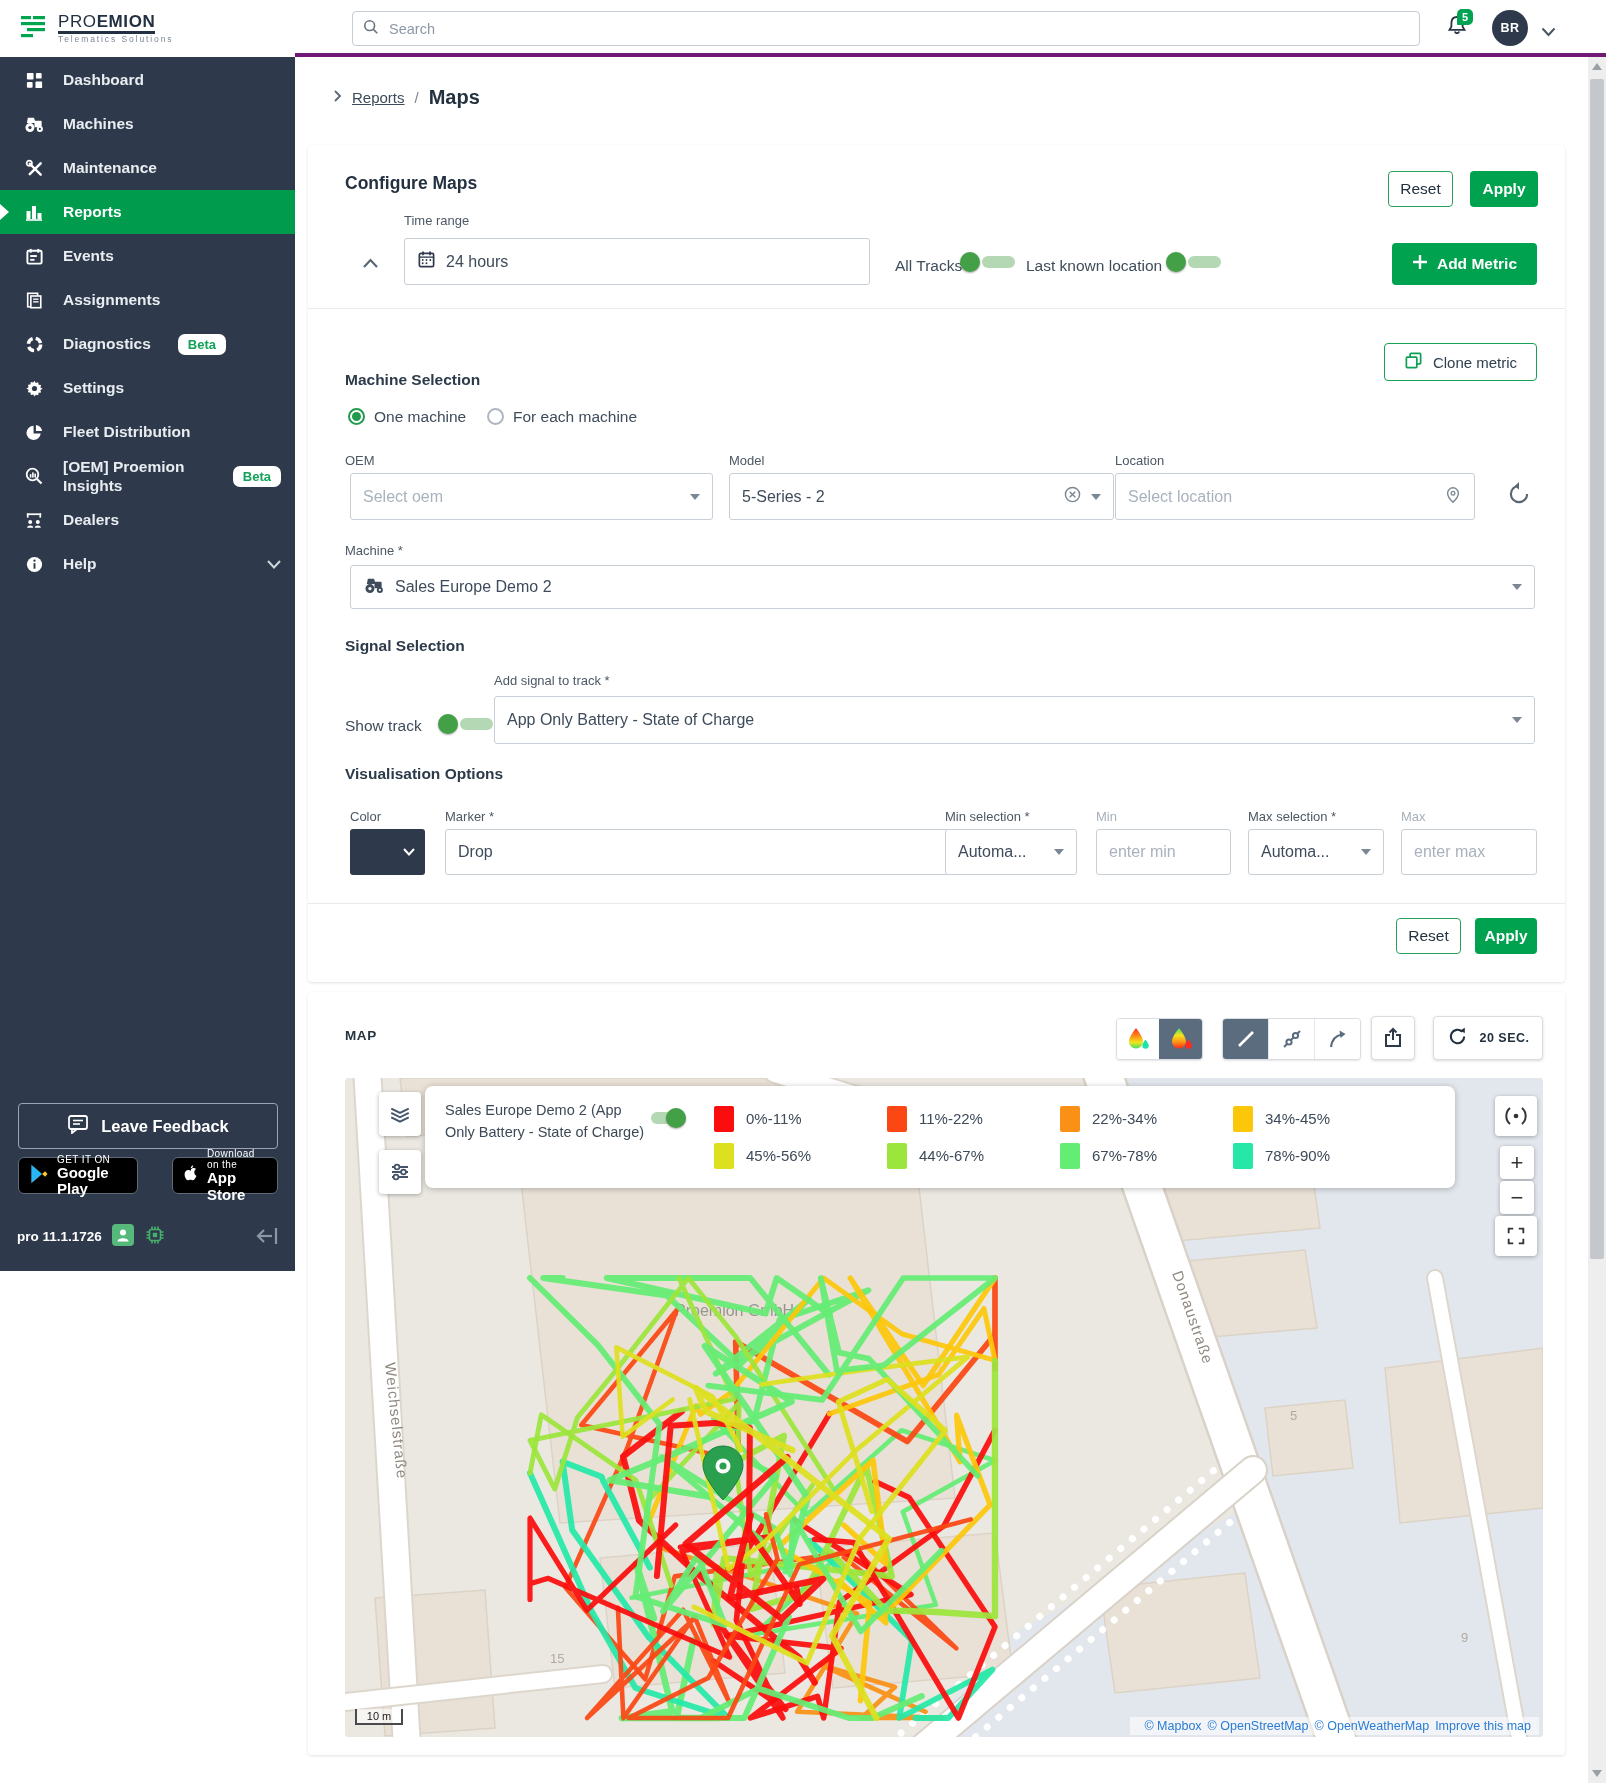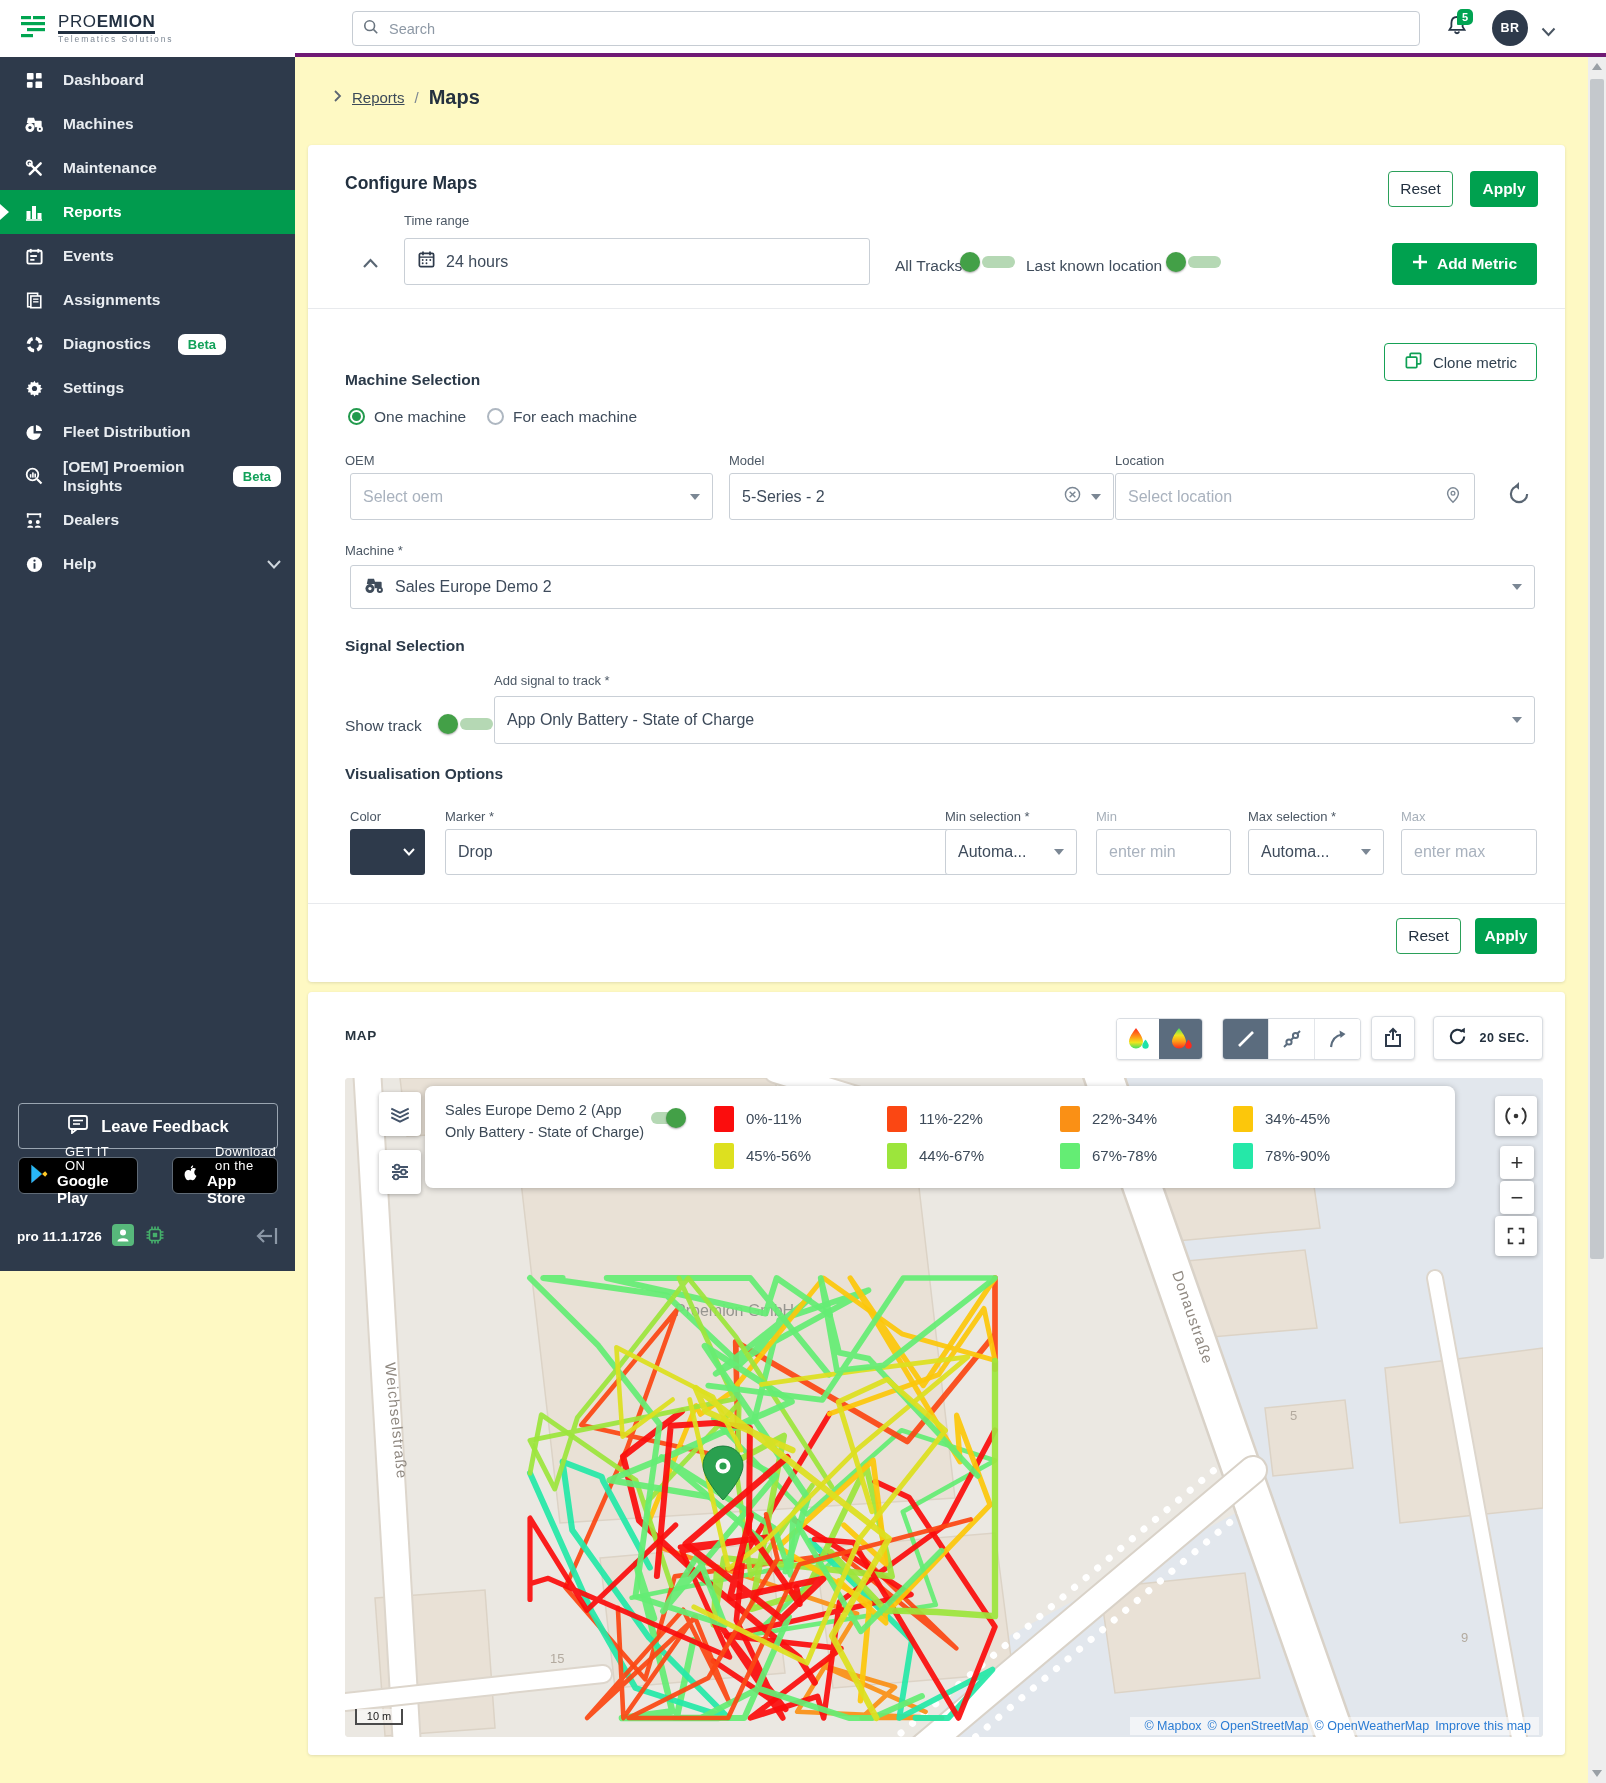--- a/index.html
+++ b/index.html
@@ -1,16 +1,16 @@
 <!DOCTYPE html>
 <html><head>
 <meta charset="utf-8">
 <style>
   html,body{margin:0;padding:0;background:#dfe1e3;font-family:"Liberation Sans",sans-serif;}
-  .page{position:relative;width:1606px;height:1783px;background:#fef9c3;overflow:hidden;}
+  .page{position:relative;width:1606px;height:1783px;background:#ffffff;overflow:hidden;}
   .abs{position:absolute;}
   svg text{font-family:"Liberation Sans",sans-serif;}
 
   
   .sidebar{position:absolute;left:0;top:0;width:295px;height:1271px;background:#2e3a4b;}
   .brand{position:absolute;left:0;top:0;width:295px;height:57px;background:#fff;display:flex;align-items:center;gap:10px;padding-left:18px;box-sizing:border-box;}
   .brand-name{font-size:17px;font-weight:700;color:#223041;letter-spacing:.6px;border-bottom:3px solid #223041;line-height:1.1;}
   .brand-name .lt{font-weight:400;}
   .brand-sub{font-size:8.5px;color:#7c8794;letter-spacing:1.9px;margin-top:2px;}
   .nav{position:absolute;top:58px;left:0;right:0;display:flex;flex-direction:column;}
@@ -18,21 +18,21 @@
   .nav-item.active{background:#019b4e;color:#fff;}
   .nav-icon{width:24px;display:flex;justify-content:center;flex:0 0 24px;}
   .nav-label.wrap{max-width:150px;line-height:1.25;}
   .notch{position:absolute;left:0;top:50%;transform:translateY(-50%);width:0;height:0;border-top:8px solid transparent;border-bottom:8px solid transparent;border-left:9px solid #fff;}
   .beta{background:#fff;color:#12a159;font-size:13px;font-weight:700;padding:3px 10px;border-radius:7px;margin-left:10px;}
   .beta.right{margin-left:auto;}
   .nav-chev{margin-left:auto;}
   .feedback-btn{position:absolute;left:18px;top:1103px;width:260px;height:46px;border:1px solid #9aa5b1;border-radius:4px;display:flex;align-items:center;justify-content:center;gap:12px;color:#fff;font-size:16.5px;font-weight:600;cursor:pointer;box-sizing:border-box;}
   .store{position:absolute;top:1157px;height:37px;background:#000;border:1px solid #5f6a76;border-radius:6px;color:#fff;display:flex;align-items:center;gap:8px;padding:0 10px;box-sizing:border-box;cursor:pointer;}
   .store .tx{line-height:1.1;}
-  .store .t{font-size:13px;letter-spacing:.4px;display:block;margin-left:8px;}
+  .store .t{font-size:10px;letter-spacing:.4px;display:block;}
   .store .b{font-size:15px;font-weight:700;display:block;}
   .version{position:absolute;left:17px;top:1224px;display:flex;align-items:center;gap:10px;color:#fff;font-size:13.5px;font-weight:700;}
 
   
   .topbar{position:absolute;left:295px;top:0;width:1311px;height:57px;background:#fff;border-bottom:4px solid #701a75;box-sizing:border-box;}
   .search{position:absolute;left:57px;top:11px;width:1068px;height:35px;border:1px solid #c6ccd3;border-radius:4px;display:flex;align-items:center;gap:8px;padding:0 10px;box-sizing:border-box;background:#fff;}
   .search input{border:none;outline:none;font-size:14.5px;color:#333;width:100%;font-family:"Liberation Sans",sans-serif;}
   .search input::placeholder{color:#8d98a5;}
   .bell{position:absolute;left:1150px;top:13px;width:30px;height:32px;cursor:pointer;}
   .bell-badge{position:absolute;left:12px;top:-4px;background:#01a352;color:#fff;font-size:11px;font-weight:700;padding:2px 5px;border-radius:5px 5px 5px 1px;}

